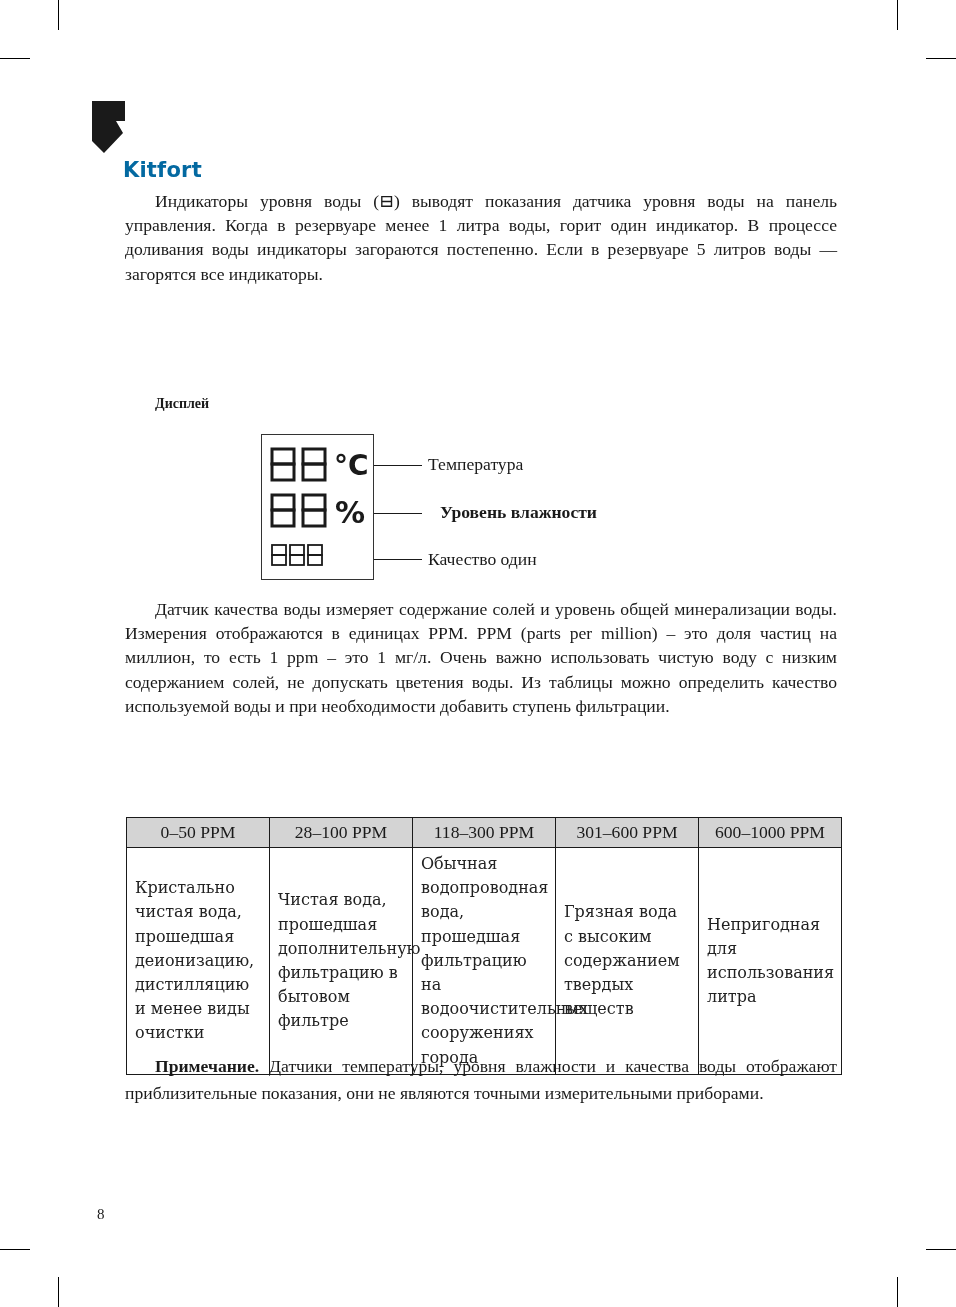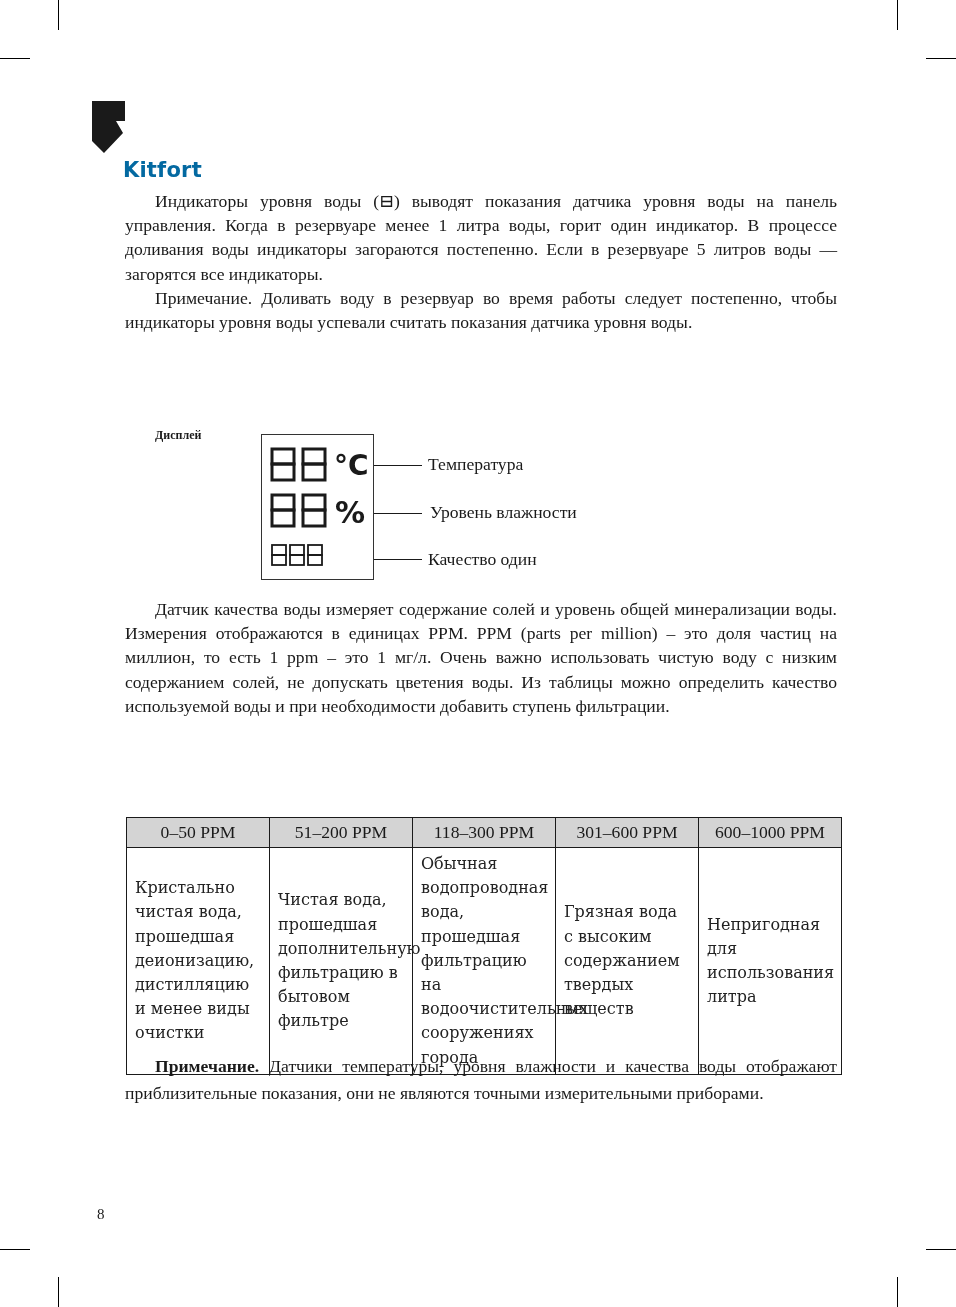--- a/index.html
+++ b/index.html
@@ -6,21 +6,21 @@
   body { width: 956px; height: 1307px; position: relative; overflow: hidden;
          font-family: "Liberation Serif", "DejaVu Serif", serif; color: #1a1a1a; }
   .crop { position: absolute; background: #000; }
   .logo { position: absolute; left: 92px; top: 101px; width: 110px; height: 56px; }
   .logo-text { position: absolute; left: 123px; top: 128px; font-family: "DejaVu Sans", sans-serif;
                font-weight: bold; font-size: 21px; letter-spacing: 0.2px; color: #0369a1; margin-top: 30px; }
   .body-text { position: absolute; left: 125px; width: 712px; font-size: 17.6px; line-height: 24.2px;
                text-align: justify; }
   .body-text p { margin: 0; }
   .indent { text-indent: 30px; }
-  .heading { position: absolute; left: 155px; top: 396px; font-weight: bold; font-size: 12px; margin-top: 32px; }
+  .heading { position: absolute; left: 155px; top: 396px; font-weight: bold; font-size: 14px; }
   .display { position: absolute; left: 261px; top: 434px; width: 113px; height: 146px;
              border: 1px solid #333; box-sizing: border-box; }
   .lcd { position: absolute; }
   .unit { position: absolute; font-family: "DejaVu Sans", sans-serif; font-weight: bold; color: #1a1a1a; }
   .leader { position: absolute; height: 1px; background: #1a1a1a; }
   .callout { position: absolute; font-size: 17.6px; }
   table.ppm { position: absolute; left: 126px; top: 817px; width: 716px; border-collapse: collapse;
               font-size: 17.6px; line-height: 24.2px; table-layout: fixed; }
   table.ppm th { background: #d4d4d4; font-weight: normal; border: 1px solid #1a1a1a;
                  height: 29px; padding: 0; text-align: center; }
@@ -43,21 +43,20 @@
 <div class="crop" style="left:926px;top:1249px;width:30px;height:1px;"></div>
 <div class="crop" style="left:897px;top:1277px;width:1px;height:30px;"></div>
 
 <svg class="logo" viewBox="0 0 110 56">
   <path d="M0 0 H33 V20 H24 L31 32 L12 52 L0 40 Z" fill="#1a1a1a"></path>
 </svg>
 <div class="logo-text">Kitfort</div>
 
 <div class="body-text" style="top:189px;">
   <p class="indent">Индикаторы уровня воды (⊟) выводят показания датчика уровня воды на панель управления. Когда в резервуаре менее 1 литра воды, горит один индикатор. В процессе доливания воды индикаторы загораются постепенно. Если в резервуаре 5 литров воды — загорятся все индикаторы.</p>
-  <p class="indent">Примечание. Доливать воду в резервуар во время работы следует постепенно, чтобы индикаторы уровня воды успевали считать показания датчика уровня воды.</p>
 </div>
 
 <div class="heading">Дисплей</div>
 
 <div class="display">
   <svg class="lcd" style="left:8px;top:12px;" width="60" height="36" viewBox="0 0 60 36">
     <g fill="none" stroke="#1a1a1a" stroke-width="3">
       <rect x="2" y="2" width="22" height="15"></rect>
         <rect x="2" y="17" width="22" height="16"></rect>
       <rect x="33" y="2" width="22" height="15"></rect>
@@ -82,32 +81,32 @@
         <rect x="20" y="12" width="14" height="10"></rect>
       <rect x="38" y="2" width="14" height="10"></rect>
         <rect x="38" y="12" width="14" height="10"></rect>
     </g>
   </svg>
 </div>
 <div class="leader" style="left:374px;top:465px;width:48px;"></div>
 <div class="leader" style="left:374px;top:513px;width:48px;"></div>
 <div class="leader" style="left:374px;top:559px;width:48px;"></div>
 <div class="callout" style="left:428px;top:454px;">Температура</div>
-<div class="callout" style="left:430px;top:502px;">Уровень влажности</div>
+<div class="callout" style="left:440px;top:502px;font-weight:bold;">Уровень влажности</div>
 <div class="callout" style="left:428px;top:549px;">Качество один</div>
 
 <div class="body-text" style="top:597px;">
   <p class="indent">Датчик качества воды измеряет содержание солей и уровень общей минерализации воды. Измерения отображаются в единицах PPM. PPM (parts per million) – это доля частиц на миллион, то есть 1 ppm – это 1 мг/л. Очень важно использовать чистую воду с низким содержанием солей, не допускать цветения воды. Из таблицы можно определить качество используемой воды и при необходимости добавить ступень фильтрации.</p>
 </div>
 
 <table class="ppm">
   <thead>
     <tr>
       <th>0–50 PPM</th>
-      <th>51–200 PPM</th>
+      <th>28–100 PPM</th>
       <th>118–300 PPM</th>
       <th>301–600 PPM</th>
       <th>600–1000 PPM</th>
     </tr>
   </thead>
   <tbody>
     <tr style="height:198px;">
       <td>Кристально чистая вода, прошедшая деионизацию, дистилляцию и менее виды очистки</td>
       <td>Чистая вода, прошедшая дополнительную фильтрацию в бытовом фильтре</td>
       <td>Обычная водопроводная вода, прошедшая фильтрацию на водоочистительных сооружениях города</td>

